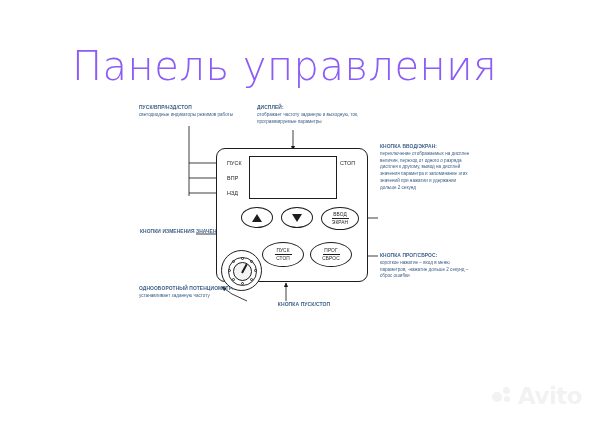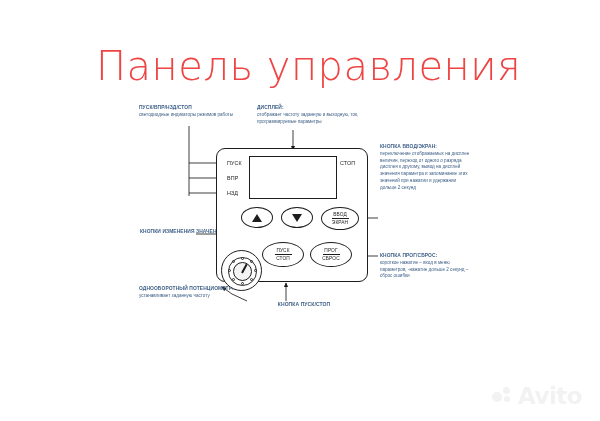--- a/index.html
+++ b/index.html
@@ -17,25 +17,25 @@
   #stage {
     position: absolute;
     left: 0; top: 0;
     width: 600px;
     height: 421px;
   }
 
   
   .title {
     position: absolute;
-    left: 96px;
+    left: 72px;
     top: 43px;
     font-size: 40px;
     font-weight: 300;
-    color: #ef4444;
+    color: #8b5cf6;
     letter-spacing: 0.5px;
     white-space: nowrap;
     font-family: "DejaVu Sans", sans-serif;
   }
 
   
   .callout {
     position: absolute;
     color: #3c5e86;
     font-size: 4.6px;

